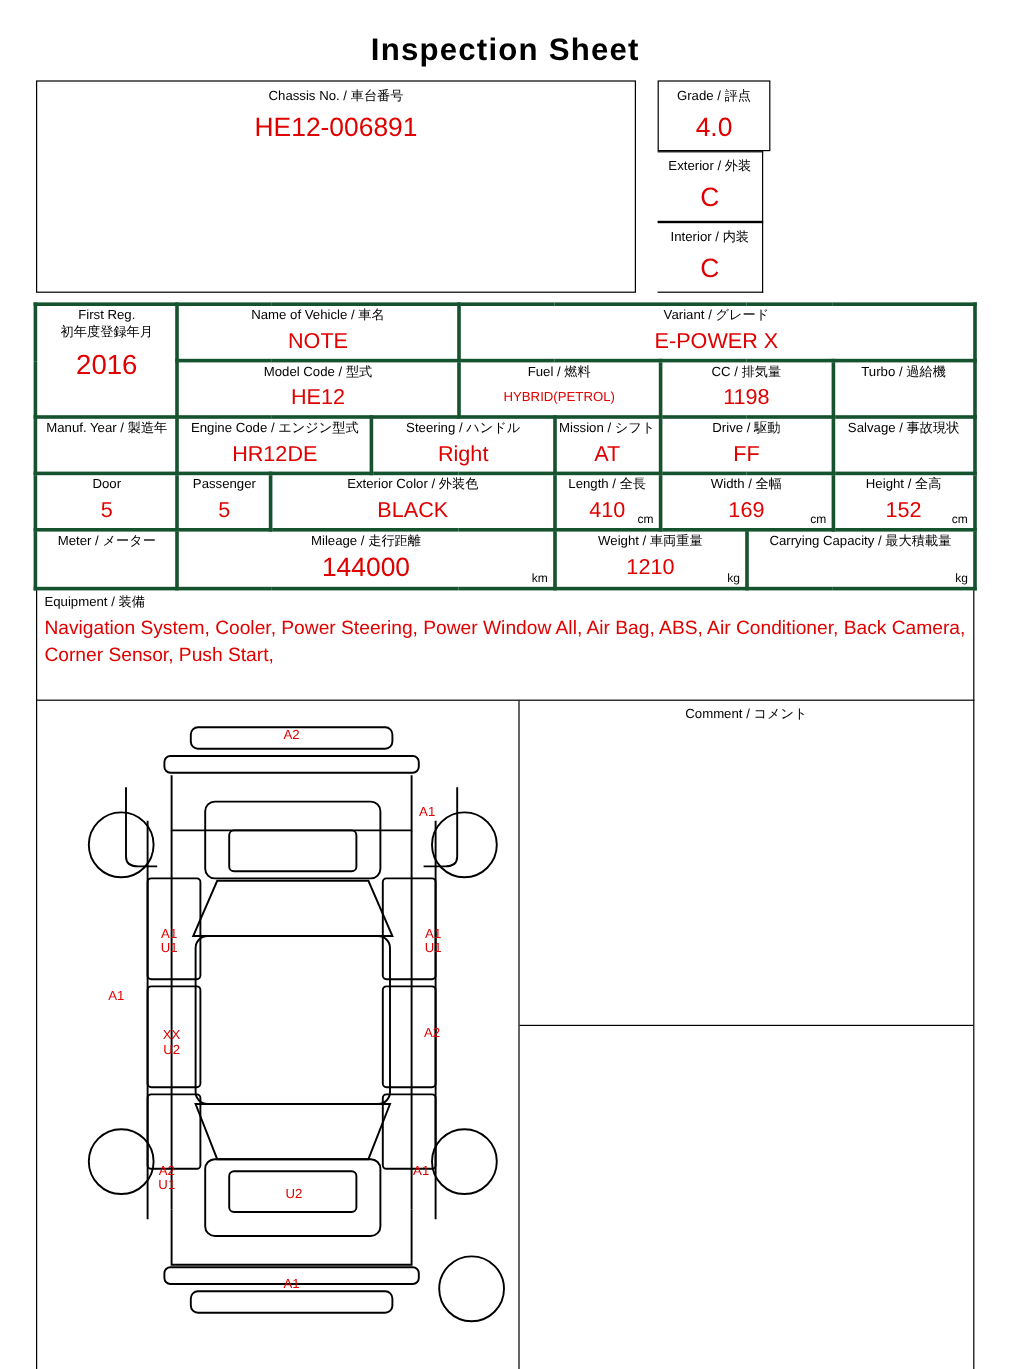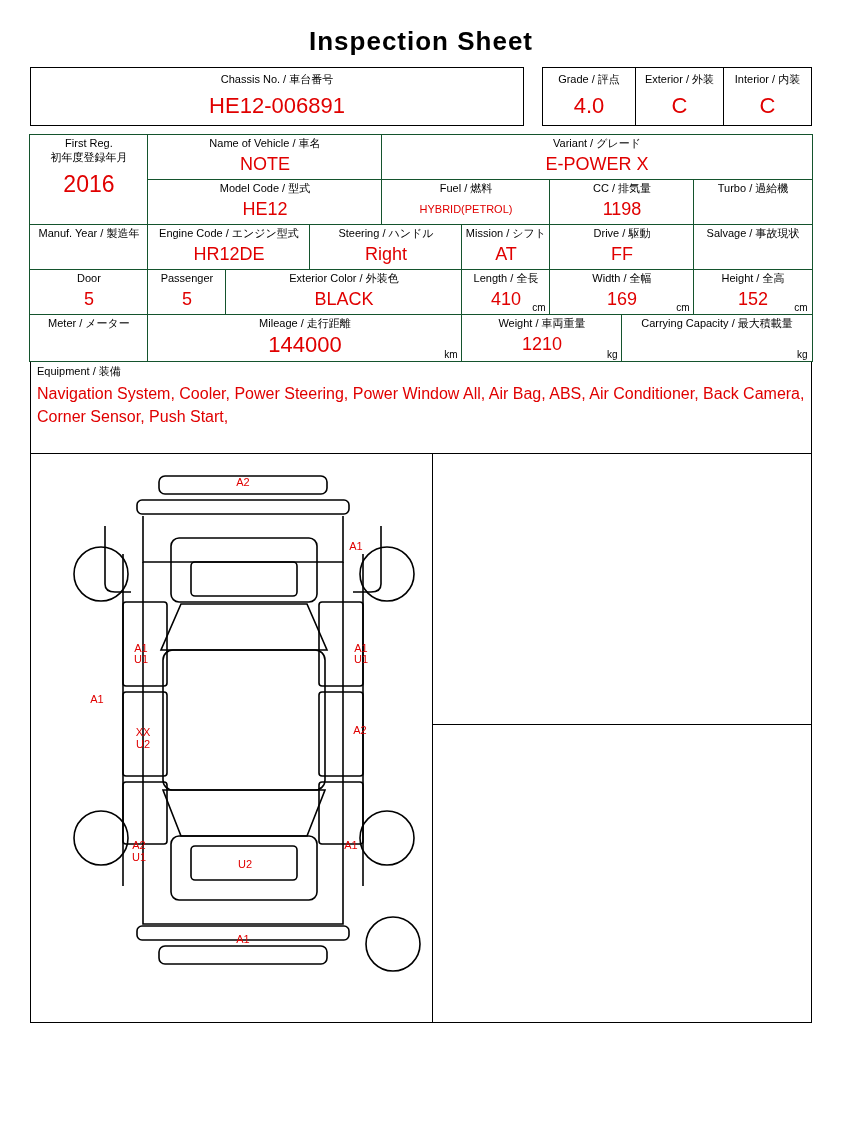--- a/index.html
+++ b/index.html
@@ -58,41 +58,42 @@
     border: 1px solid #000;
     text-align: center;
     padding: 4px 0 6px 0;
     box-sizing: border-box;
   }
   .chassis-box .lbl { font-size: 11px; display:block; }
   .chassis-box .val { font-size: 22px; display:block; margin-top: 6px; }
   .grade-wrap {
     display: flex;
     margin-left: 18px;
+    flex-direction: column;
   }
   .grade-cell {
     border: 1px solid #000;
     text-align: center;
     box-sizing: border-box;
     padding: 4px 0 6px 0;
   }
   .grade-cell .lbl { font-size: 11px; display: block; }
   .grade-cell .val { font-size: 22px; display: block; margin-top: 6px; }
   .g1 { width: 94px; }
   .g2 { width: 88px; border-left: none; }
   .g3 { width: 88px; border-left: none; }
 
   
   .spec {
     width: 782px;
     margin: 8px auto 0 auto;
     table-layout: fixed;
   }
   .spec td {
-    border: 1px solid #14532d;
+    border: 3px solid #14532d;
     padding: 1px 2px;
     text-align: center;
     vertical-align: top;
     box-sizing: border-box;
     position: relative;
   }
   .spec .lbl { display: block; font-size: 11px; line-height: 14px; }
   .spec .val { display: block; font-size: 18px; line-height: 28px; }
   .spec .val.sm { font-size: 11px; line-height: 28px; }
   .spec .val.lg { font-size: 22px; line-height: 30px; }
@@ -383,18 +384,19 @@
           <text class="mark" x="108" y="395" text-anchor="middle">A2</text>
           <text class="mark" x="108" y="407" text-anchor="middle">U1</text>
           <text class="mark" x="320" y="395" text-anchor="middle">A1</text>
           <text class="mark" x="214" y="414" text-anchor="middle">U2</text>
           <text class="mark" x="212" y="489" text-anchor="middle">A1</text>
         </g>
       </svg>
     </div>
     <div class="notes-pane">
       <div class="note-box note-comment">
+        <span class="lbl">Comment / コメント</span>
         <span class="val" style="display:block;padding:4px 6px;font-size:13px;"></span>
       </div>
     </div>
   </div>
 
 </div>
 
 </body></html>

